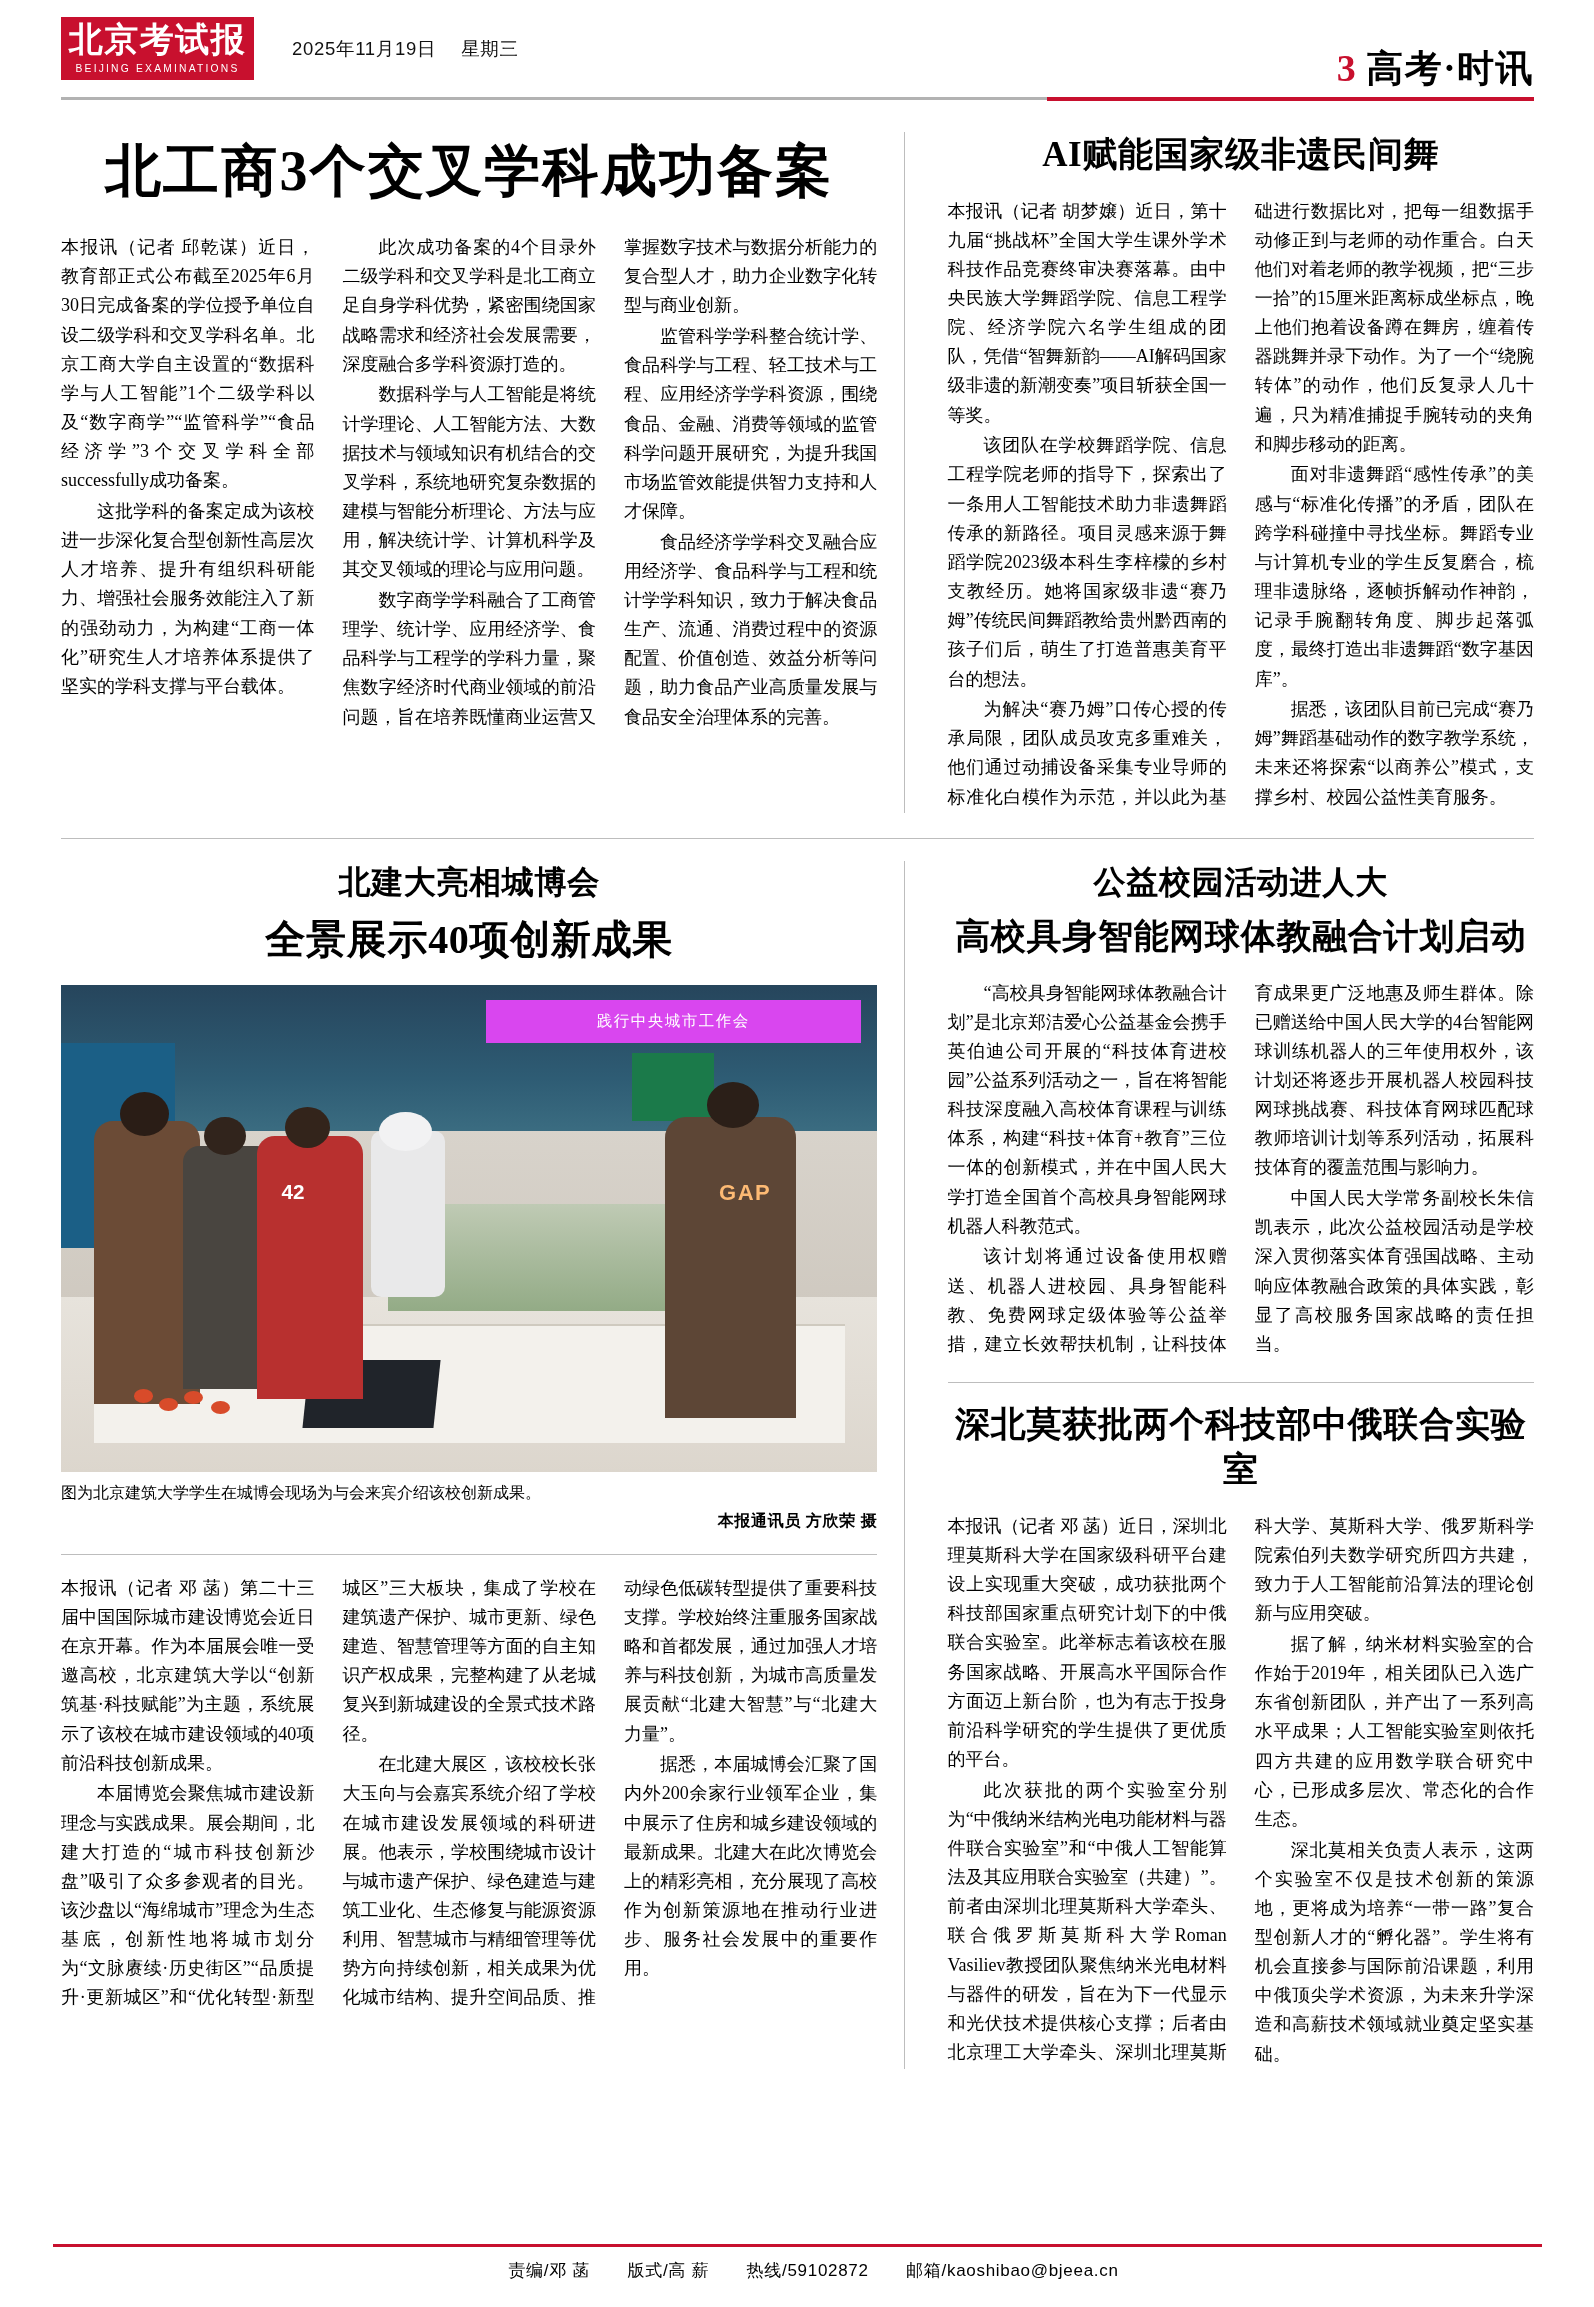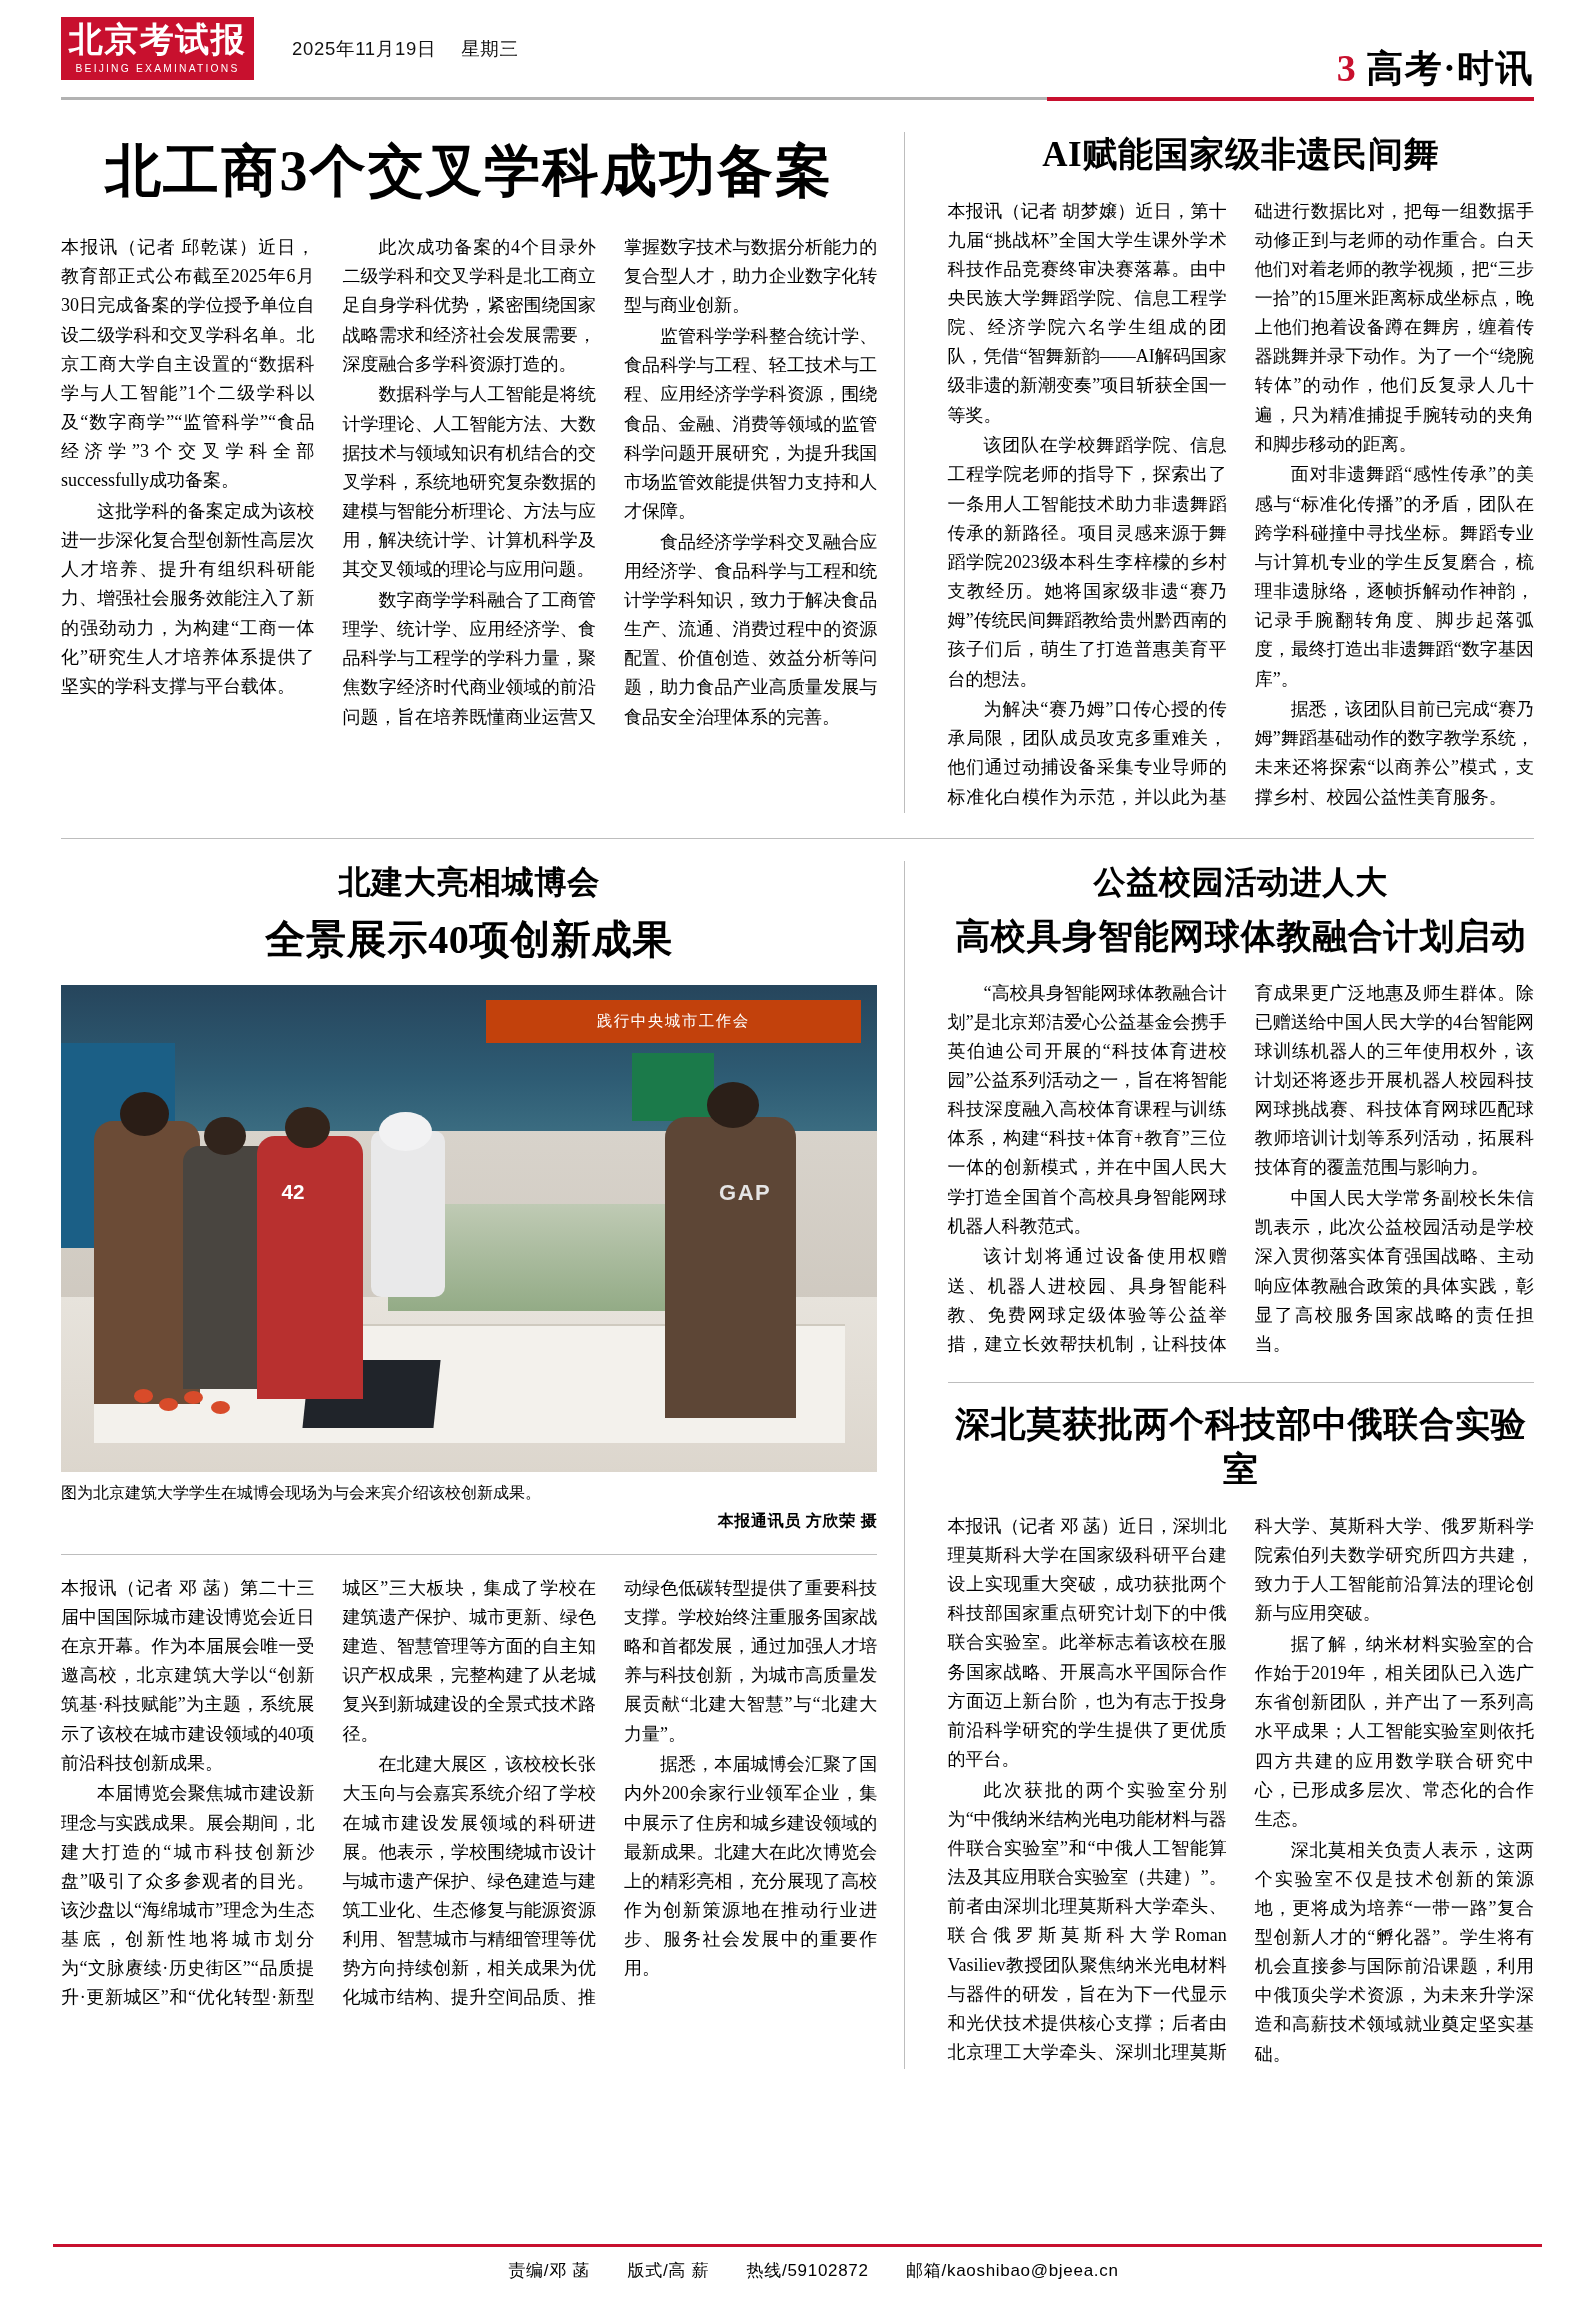--- a/index.html
+++ b/index.html
@@ -222,37 +222,37 @@
     font-size: 17px;
     letter-spacing: 0.7px;
     font-family: "Liberation Sans", sans-serif;
   }
   .footer span { margin-left: 32px; }
 
   
   .ph-bg-top { position:absolute; left:0; top:0; width:100%; height:32%; background:linear-gradient(180deg,#26455c 0%, #2e5c74 60%, #3d6f83 100%); }
   .ph-bg-mid { position:absolute; left:0; top:30%; width:100%; height:36%; background:linear-gradient(180deg,#d8d3cb 0%, #cfc9c0 100%); }
   .ph-bg-bot { position:absolute; left:0; bottom:0; width:100%; height:36%; background:linear-gradient(180deg,#e7e3dc 0%, #dcd6cd 100%); }
-  .ph-banner { position:absolute; right:2%; top:3%; width:46%; height:9%; background:#c2410c; color:#fff; font-size:15.5px; display:flex; align-items:center; justify-content:center; letter-spacing:1.5px; }
+  .ph-banner { position:absolute; right:2%; top:3%; width:46%; height:9%; background:#d946ef; color:#fff; font-size:15.5px; display:flex; align-items:center; justify-content:center; letter-spacing:1.5px; }
   .ph-panelblue { position:absolute; left:0; top:12%; width:14%; height:42%; background:#1b5f86; }
   .ph-panelgreen { position:absolute; right:20%; top:14%; width:10%; height:14%; background:#1b7a4a; }
   .ph-table { position:absolute; left:4%; bottom:6%; width:92%; height:24%; background:#f3f1ec; border-top:2.2px solid #cfcabf; }
   .ph-model { position:absolute; left:40%; top:45%; width:34%; height:22%; background:linear-gradient(180deg,#bfcab4,#93ab86); }
   .ph-robot { position:absolute; left:38%; top:30%; width:9%; height:34%; background:#e9e9ea; border-radius:10.3px; }
   .ph-robot-head { position:absolute; left:39%; top:26%; width:6.5%; height:8%; background:#f2f2f3; border-radius:50%; }
   .ph-laptop { position:absolute; left:30%; bottom:9%; width:16%; height:14%; background:#20242a; transform: skewX(-6deg); }
   .ph-p1 { position:absolute; left:4%; top:28%; width:13%; height:58%; background:#6b4b36; border-radius:19px 19px 0 0; }
   .ph-p1h { position:absolute; left:7.2%; top:22%; width:6%; height:9%; background:#2a1d16; border-radius:50%; }
   .ph-p2 { position:absolute; left:15%; top:33%; width:11%; height:50%; background:#494540; border-radius:16px 16px 0 0; }
   .ph-p2h { position:absolute; left:17.5%; top:27%; width:5.2%; height:8%; background:#31241c; border-radius:50%; }
   .ph-p3 { position:absolute; left:24%; top:31%; width:13%; height:54%; background:#b8302f; border-radius:17.7px 17.7px 0 0; }
   .ph-p3h { position:absolute; left:27.4%; top:25%; width:5.6%; height:8.4%; background:#33241b; border-radius:50%; }
   .ph-p4 { position:absolute; right:10%; top:27%; width:16%; height:62%; background:#5d4636; border-radius:20.7px 20.7px 0 0; }
   .ph-p4h { position:absolute; right:14.5%; top:20%; width:6.4%; height:9.4%; background:#2b1f18; border-radius:50%; }
-  .ph-gap { position:absolute; right:13%; top:40%; color:#e5e5e5; font-size:22px; font-weight:bold; font-family:"Liberation Sans",sans-serif; letter-spacing:1.5px; }
+  .ph-gap { position:absolute; right:13%; top:40%; color:#fdba74; font-size:22px; font-weight:bold; font-family:"Liberation Sans",sans-serif; letter-spacing:1.5px; }
   .ph-42 { position:absolute; left:27%; top:40%; color:#fff; font-size:20.7px; font-weight:bold; font-family:"Liberation Sans",sans-serif; }
   .ph-food { position:absolute; left:9%; bottom:11%; width:13%; height:6%; }
   .ph-food i { position:absolute; width:19px; height:13.3px; background:#d84b2a; border-radius:50%; }
 </style>
 </head>
 <body>
 
 <div class="page">
 
   <div class="masthead">

